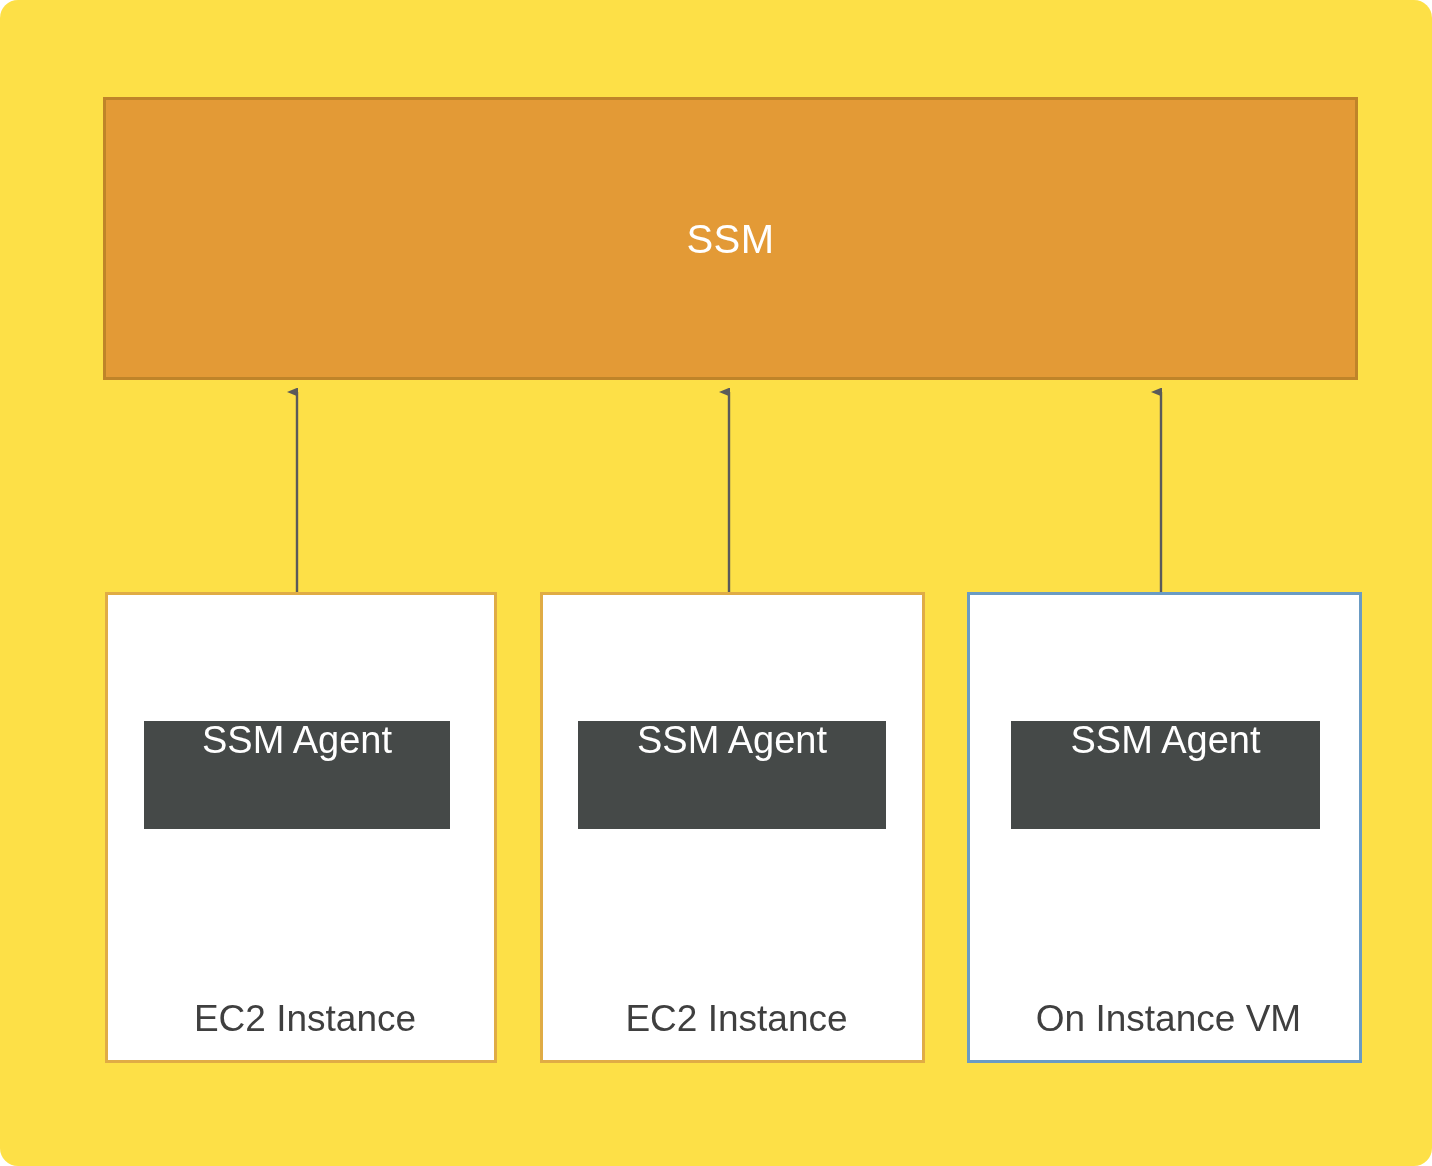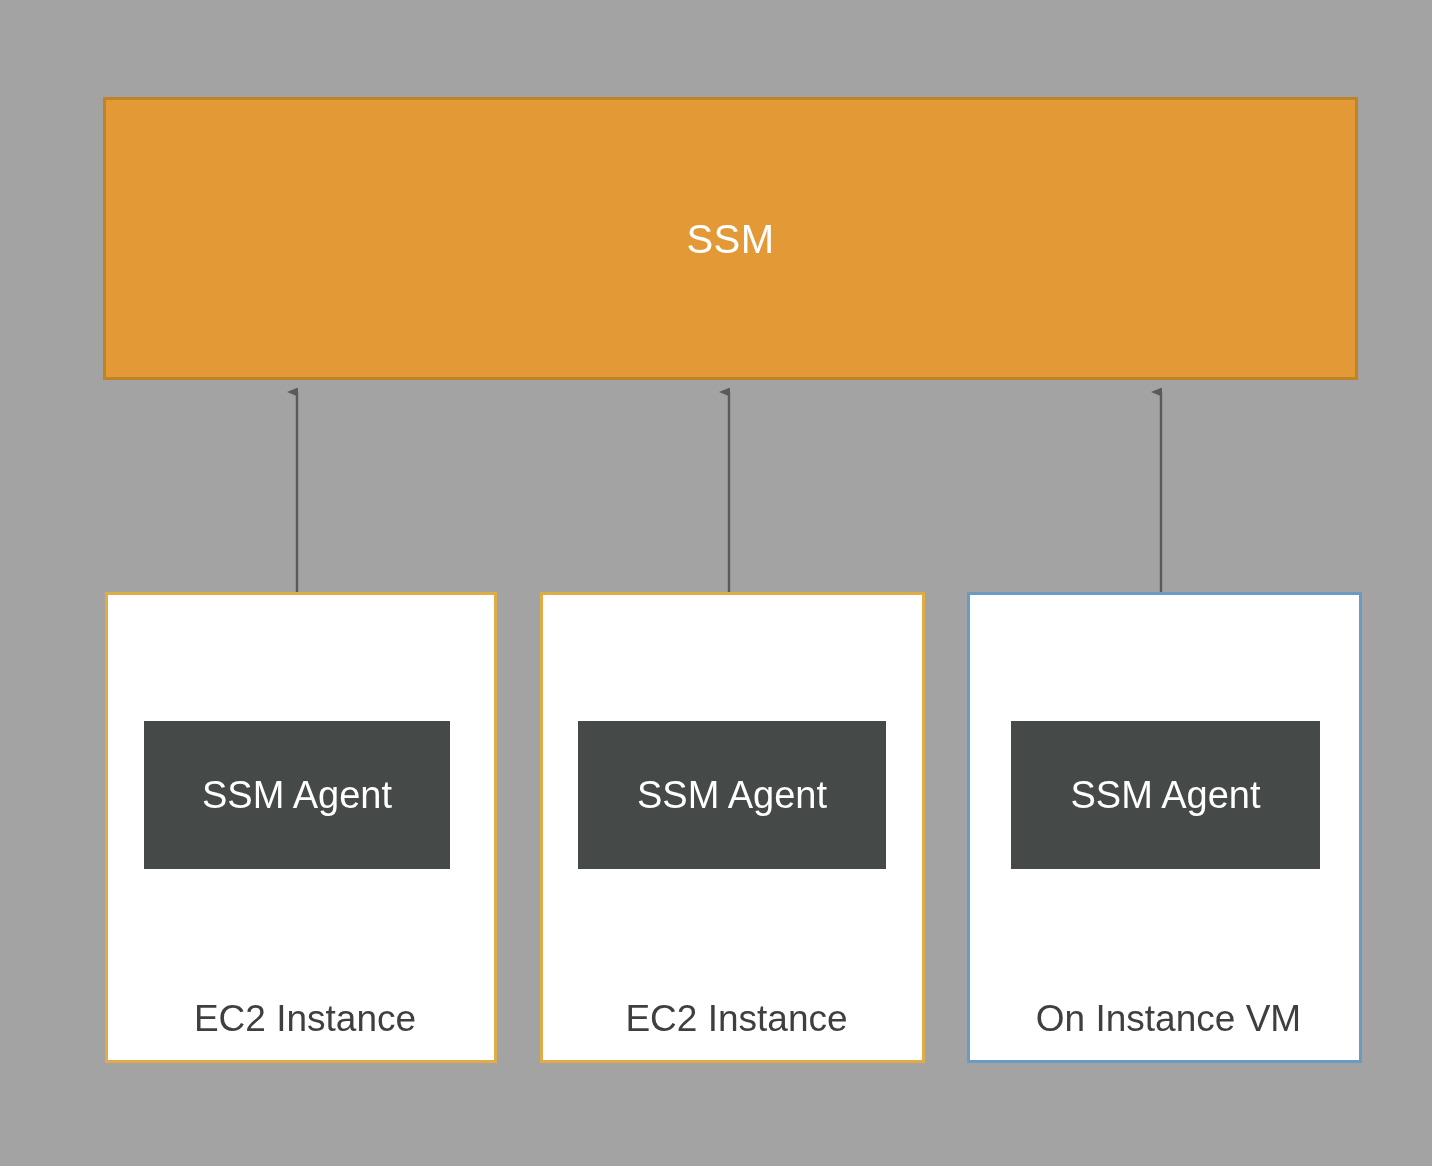--- a/index.html
+++ b/index.html
@@ -8,22 +8,23 @@
     background: #ffffff;
   }
   body {
     font-family: "Liberation Sans", sans-serif;
     -webkit-font-smoothing: antialiased;
   }
   #canvas {
     position: relative;
     width: 1432px;
     height: 1166px;
-    background: #a3a3a3;
+    background: #fde047;
     overflow: hidden;
+    border-radius: 18px;
   }
 
   
   .ssm-box {
     position: absolute;
     left: 103px;
     top: 97px;
     width: 1255px;
     height: 283px;
     box-sizing: border-box;
@@ -66,25 +67,25 @@
     color: #3F3F3F;
     font-size: 37px;
     font-weight: 400;
     line-height: 1.1;
   }
 
   
   .agent-box {
     position: absolute;
     top: 721px;
-    height: 148px;
+    height: 108px;
     box-sizing: border-box;
     background: #454948;
     display: flex;
-    align-items: center;
+    align-items: flex-start;
     justify-content: center;
   }
   #agent-1 { left: 144px;  width: 306px; }
   #agent-2 { left: 578px;  width: 308px; }
   #agent-3 { left: 1011px; width: 309px; }
 
   .agent-label {
     color: #ffffff;
     font-size: 38px;
     font-weight: 400;

